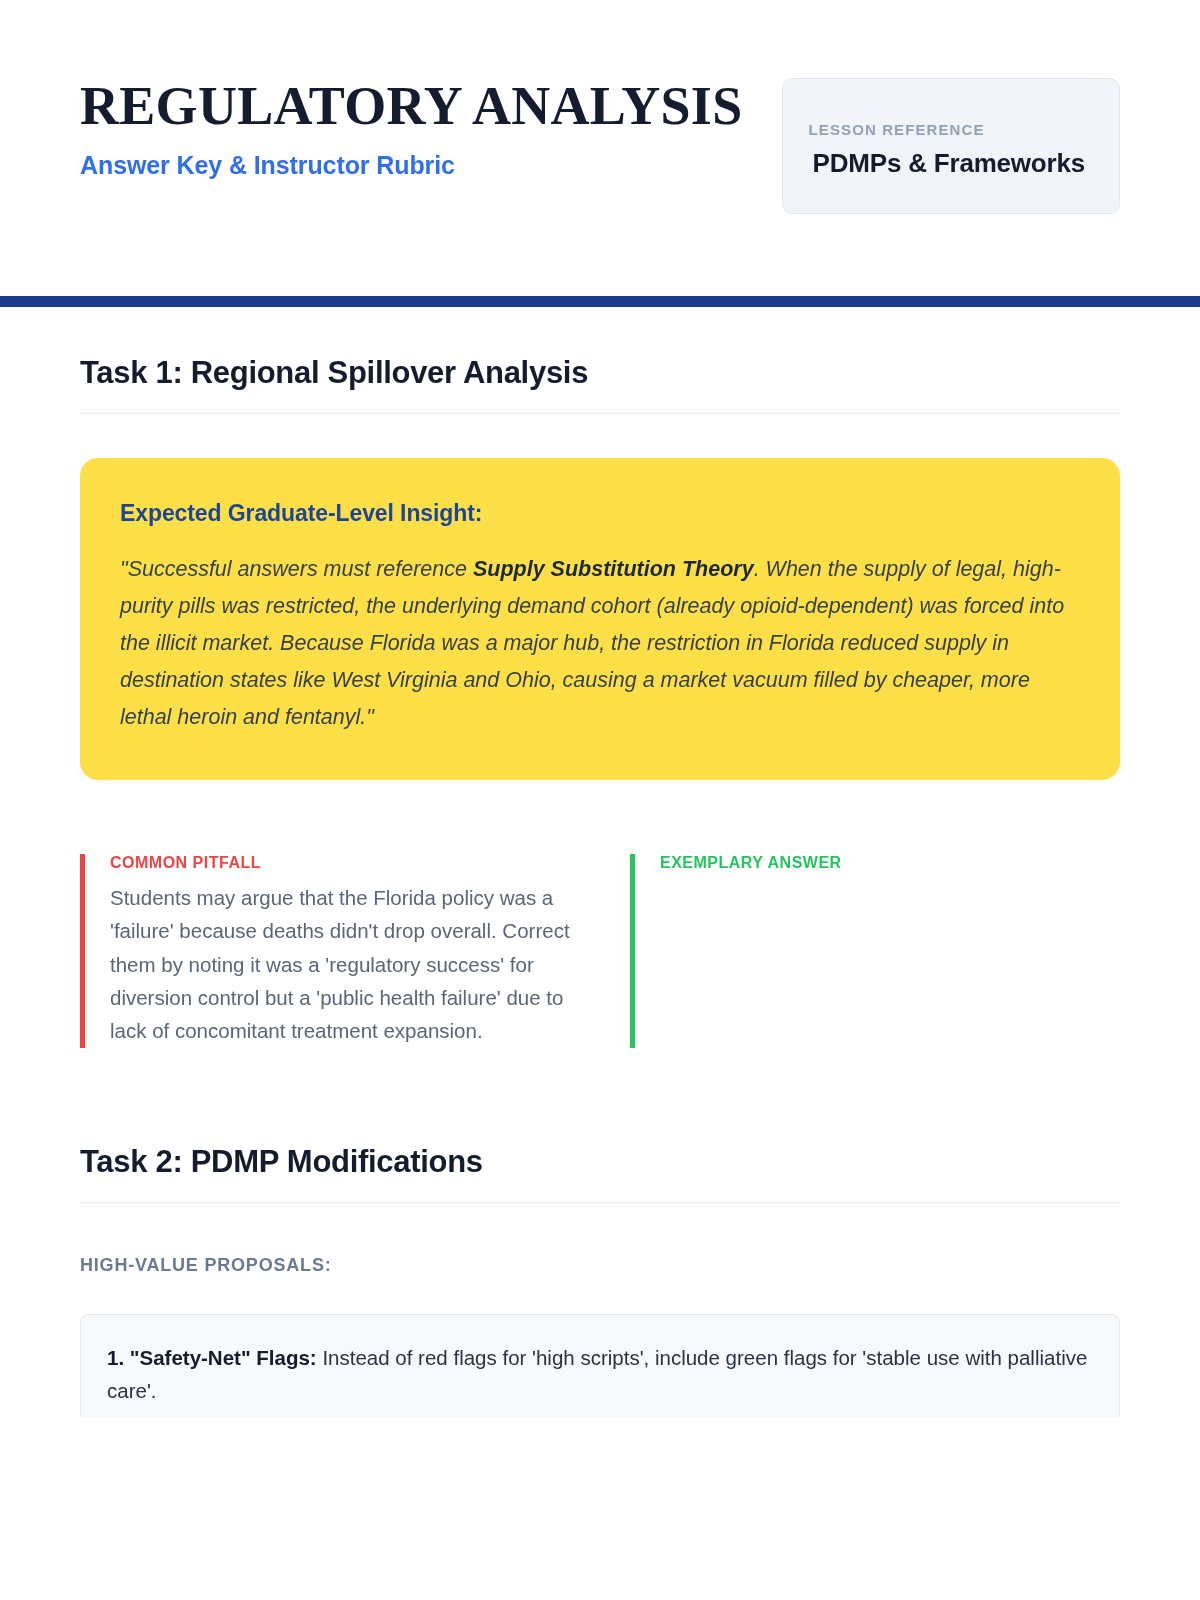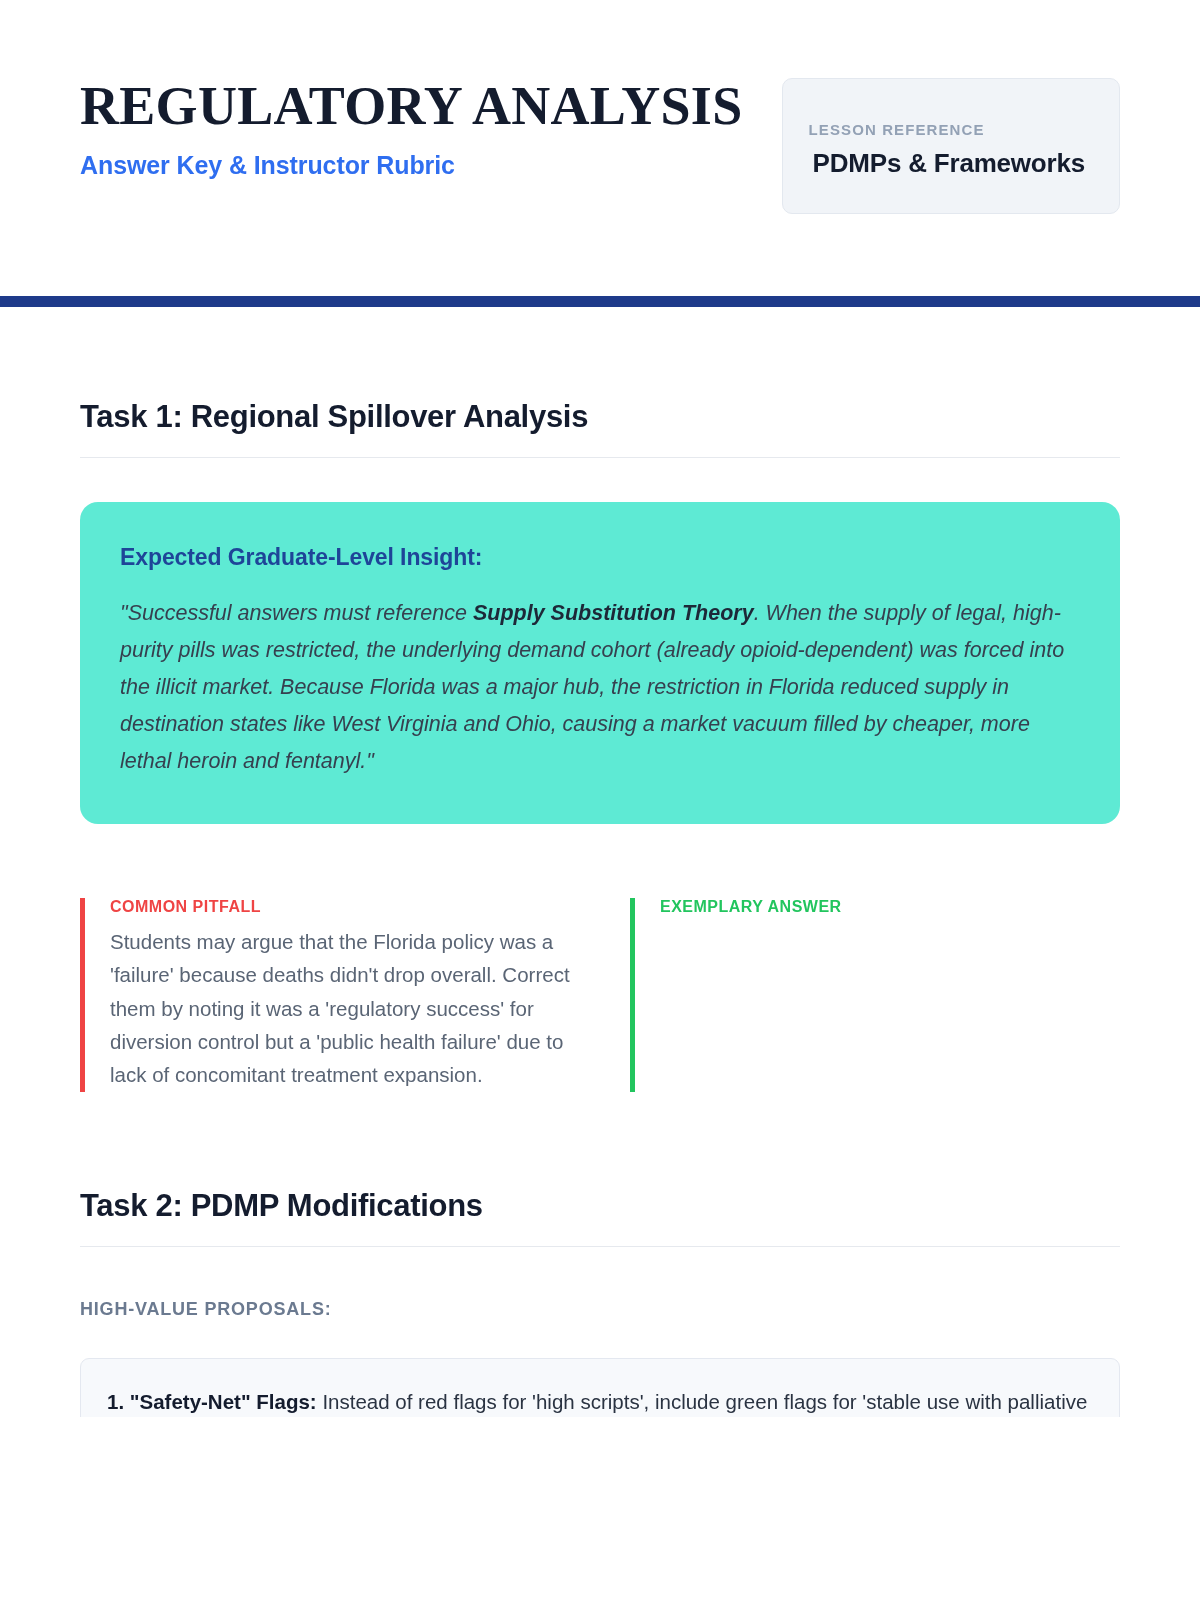--- a/index.html
+++ b/index.html
@@ -96,26 +96,26 @@
     font-weight: bold;
     color: #141c2e;
     margin: 0;
     letter-spacing: -0.3px;
   }
   .section-rule {
     height: 1px;
     background: #e6e9ee;
     margin-top: 22px;
   }
-  .section-1-wrap { padding-top: 92px; }
+  .section-1-wrap { padding-top: 48px; }
   .section-2-wrap { padding-top: 96px; }
 
   
   .insight-box {
-    background: #5eead4;
+    background: #fde047;
     border-radius: 18px;
     padding: 42px 40px 44px 40px;
     margin-top: 44px;
     box-sizing: border-box;
   }
   .insight-heading {
     font-size: 23px;
     font-weight: bold;
     color: #1e4598;
     margin: 0 0 24px 0;

